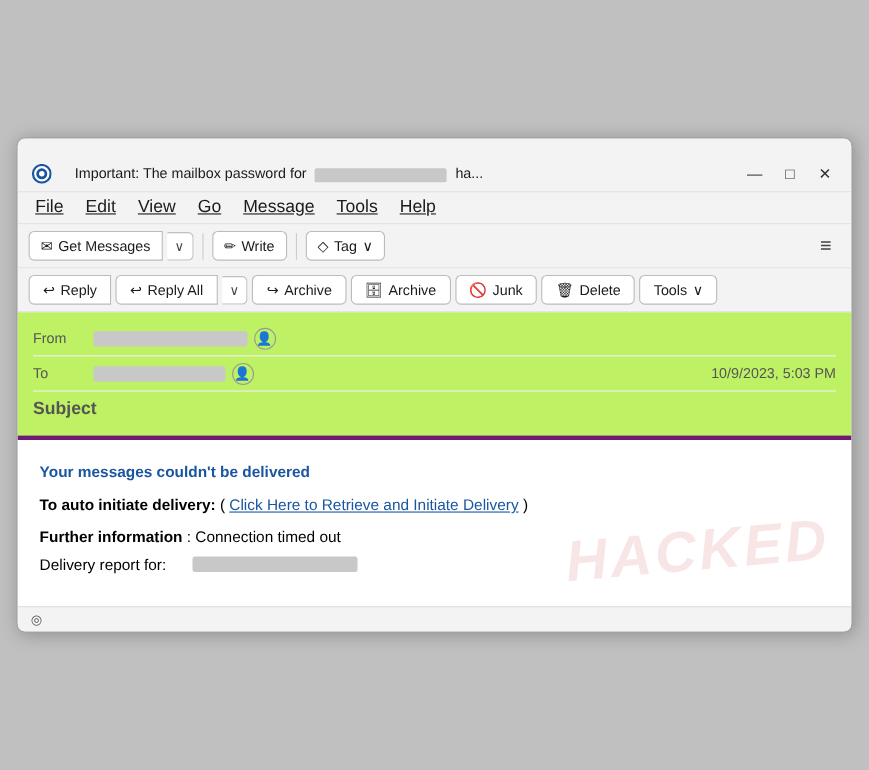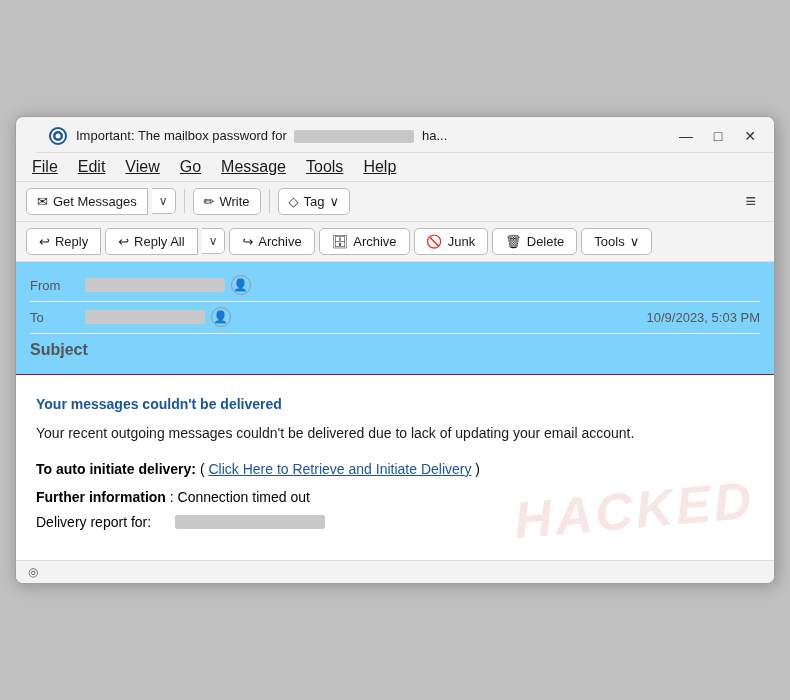--- a/index.html
+++ b/index.html
@@ -21,24 +21,23 @@
       box-shadow: 2px 2px 16px rgba(0,0,0,0.25);
       overflow: hidden;
       display: flex;
       flex-direction: column;
     }
     
     .title-bar {
       background: #f3f3f3;
       display: flex;
       align-items: center;
-      padding: 7px 12px 4px 12px;
+      padding: 20px 12px 4px 12px;
       border-bottom: 1px solid #ddd;
-      gap: 8px;
-      margin-left: 20px;
+      gap: 20px;
     }
     .title-bar-icon {
       width: 20px;
       height: 20px;
       display: flex;
       align-items: center;
       justify-content: center;
       flex-shrink: 0;
     }
     .title-bar-icon svg { width: 18px; height: 18px; }
@@ -164,23 +163,23 @@
       cursor: pointer;
       font-size: 12px;
       color: #444;
     }
     .action-btn-left {
       border-radius: 5px 0 0 5px;
     }
 
     
     .email-header {
-      background: #7dd3fc;
+      background: #bef264;
       padding: 8px 14px;
-      border-bottom: 1px solid #701a75;
+      border-bottom: 4px solid #701a75;
     }
     .header-row {
       display: flex;
       align-items: center;
       padding: 4px 0;
       border-bottom: 1px solid #f0f0f0;
       min-height: 32px;
     }
     .header-row:last-child { border-bottom: none; }
     .header-label {
@@ -402,21 +401,20 @@
       </div>
       <span class="timestamp">10/9/2023, 5:03 PM</span>
     </div>
     <div class="header-row">
       <span class="subject-label">Subject</span>
     </div>
   </div>
 
   <div class="email-body">
     <div class="body-heading">Your messages couldn't be delivered</div>
-    <div class="body-para">Your recent outgoing messages couldn't be delivered due to lack of updating your email account.</div>
 
     <div class="body-info">
       <span class="label">To auto initiate delivery:</span>
       <span> (</span>
       <a class="body-link">Click Here to Retrieve and Initiate Delivery</a>
       <span>)</span>
     </div>
 
     <div class="body-info">
       <span class="label">Further information</span>

